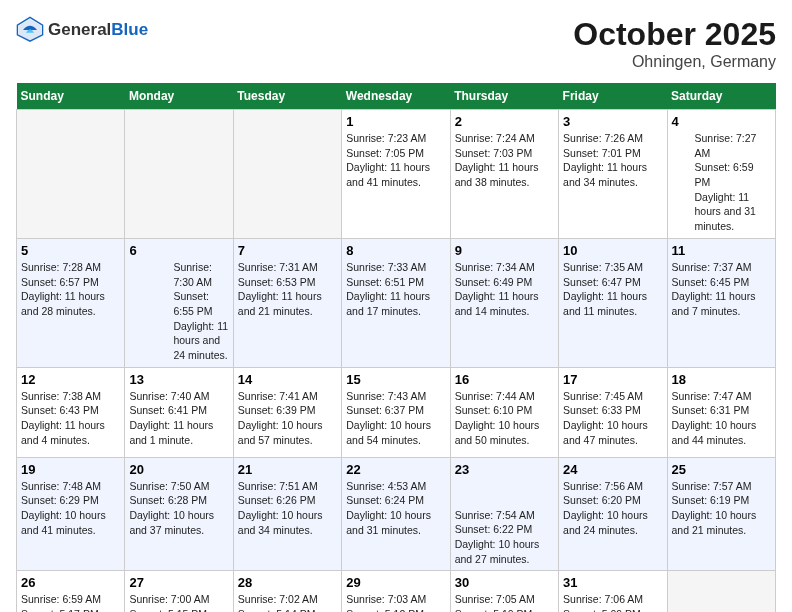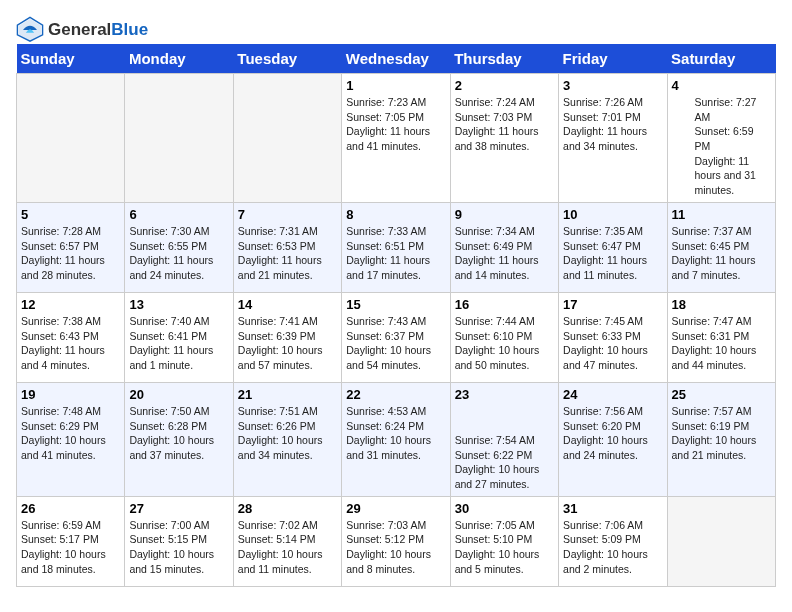--- a/index.html
+++ b/index.html
@@ -7,20 +7,21 @@
       font-family: Arial, sans-serif;
       background: #fff;
       width: 792px;
       min-height: 612px;
       padding: 16px;
     }
     .header {
       display: flex;
       justify-content: space-between;
       align-items: flex-start;
+      margin-bottom: 12px;
     }
     .logo {
       display: flex;
       align-items: center;
     }
     .logo-icon {
       width: 28px;
       height: 28px;
       margin-right: 4px;
     }
@@ -35,25 +36,25 @@
     .location {
       font-size: 16px;
       color: #444;
     }
     .calendar {
       width: 100%;
       border-collapse: collapse;
       font-size: 11px;
     }
     .calendar th {
-      background-color: #1d4ed8;
+      background-color: #15803d;
       color: #fff;
       padding: 6px 4px;
       text-align: left;
-      font-size: 15px;
+      font-size: 12px;
       font-weight: bold;
     }
     .calendar td {
       border: 1px solid #ccc;
       vertical-align: top;
       padding: 4px;
       height: 90px;
       width: 108px;
     }
     .day-num {
@@ -81,20 +82,24 @@
     <svg class="logo-icon" viewBox="0 0 40 40">
       <polygon points="20,4 36,14 36,28 20,36 4,28 4,14" fill="#1565c0" opacity="0.15"></polygon>
       <polygon points="20,2 38,13 38,27 20,36 2,27 2,13" fill="none" stroke="#1565c0" stroke-width="2"></polygon>
       <path d="M10 20 Q20 8 30 20" fill="#1565c0"></path>
       <path d="M14 24 Q20 14 26 24" fill="#4fc3f7"></path>
     </svg>
     <div>
       <div style="font-size:17px;font-weight:bold;color:#333;">General<span style="color:#1565c0;">Blue</span></div>
     </div>
   </div>
+  <div class="title-block">
+    <div class="month-title">October 2025</div>
+    <div class="location">Ohningen, Germany</div>
+  </div>
 </div>
 
 <table class="calendar">
   <thead>
     <tr id="header-row">
         <th>Sunday</th>
         <th>Monday</th>
         <th>Tuesday</th>
         <th>Wednesday</th>
         <th>Thursday</th>
@@ -134,21 +139,21 @@
       </tr>
       <tr class="row-alt">
         <td>
           <div class="day-num">5</div>
           <div class="day-info" style="white-space: pre-line;">Sunrise: 7:28 AM
 Sunset: 6:57 PM
 Daylight: 11 hours and 28 minutes.</div>
         </td>
         <td>
           <div class="day-num">6</div>
-          <div class="day-info" style="white-space: pre-line;">Sunrise: 7:30 AM
+          <div class="day-info" style="white-space: pre-line; margin-left: 44px;">Sunrise: 7:30 AM
 Sunset: 6:55 PM
 Daylight: 11 hours and 24 minutes.</div>
         </td>
         <td>
           <div class="day-num">7</div>
           <div class="day-info" style="white-space: pre-line;">Sunrise: 7:31 AM
 Sunset: 6:53 PM
 Daylight: 11 hours and 21 minutes.</div>
         </td>
         <td>

